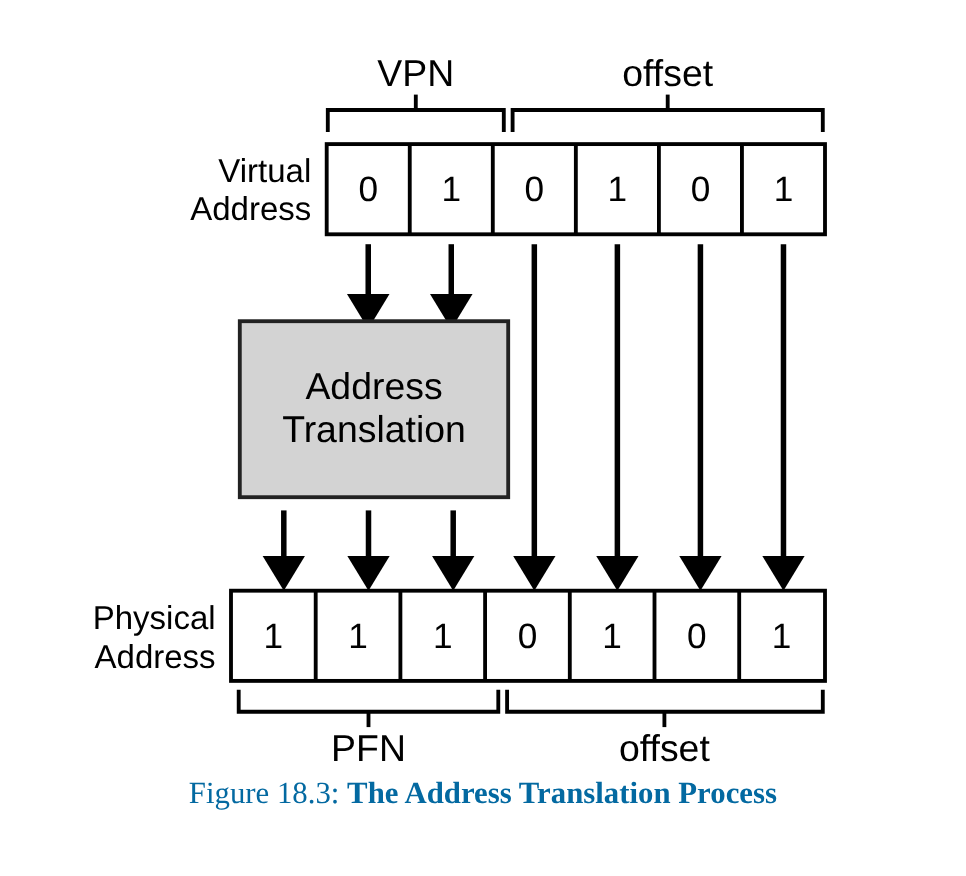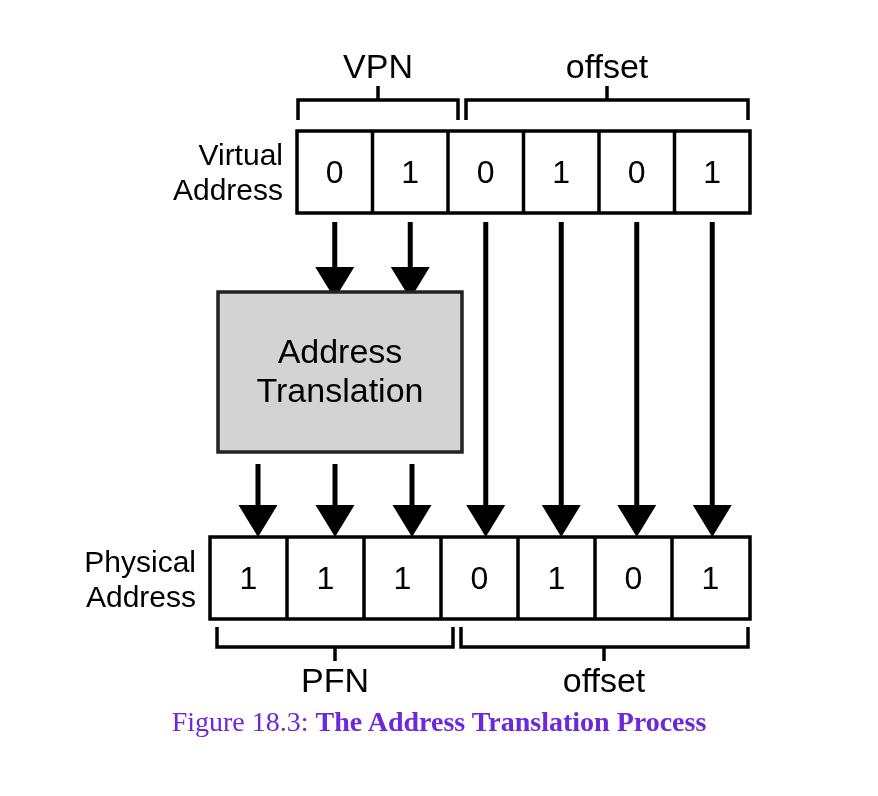--- a/index.html
+++ b/index.html
@@ -45,21 +45,21 @@
     font-size: 34px;
   }
   .caption-wrap {
     position: absolute;
     left: 0;
     top: 706px;
     width: 878px;
     text-align: center;
     font-family: "Liberation Serif", serif;
     font-size: 28px;
-    color: #6d28d9;
+    color: #0369a1;
     white-space: nowrap;
   }
   .caption-prefix {
     font-weight: normal;
   }
   .caption-title {
     font-weight: bold;
   }
 </style>
 </head>

